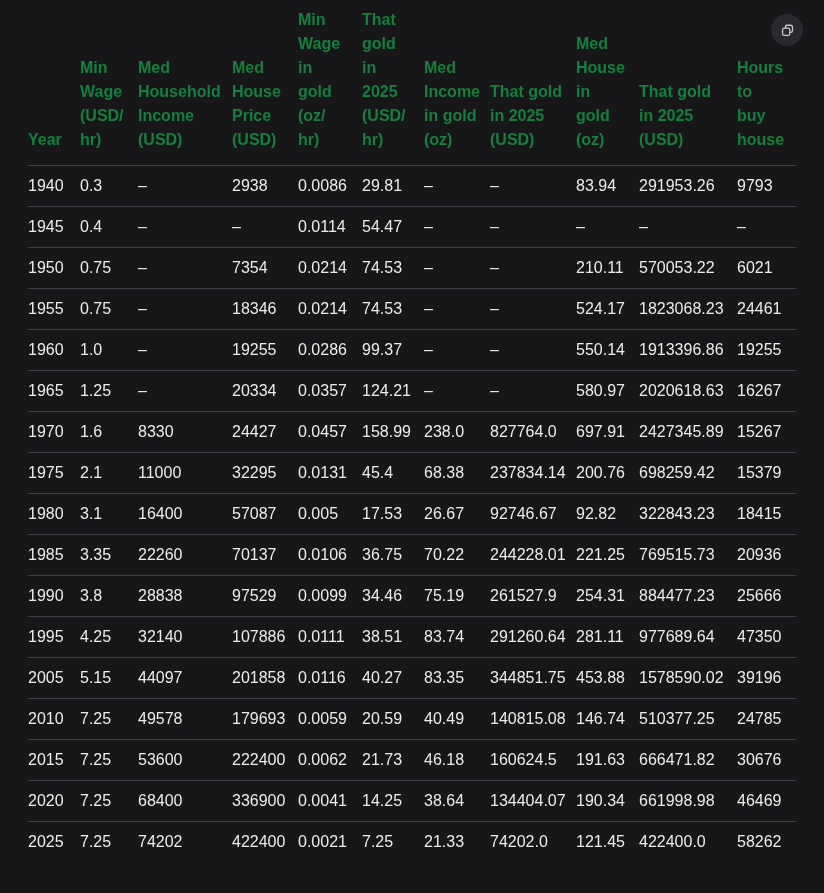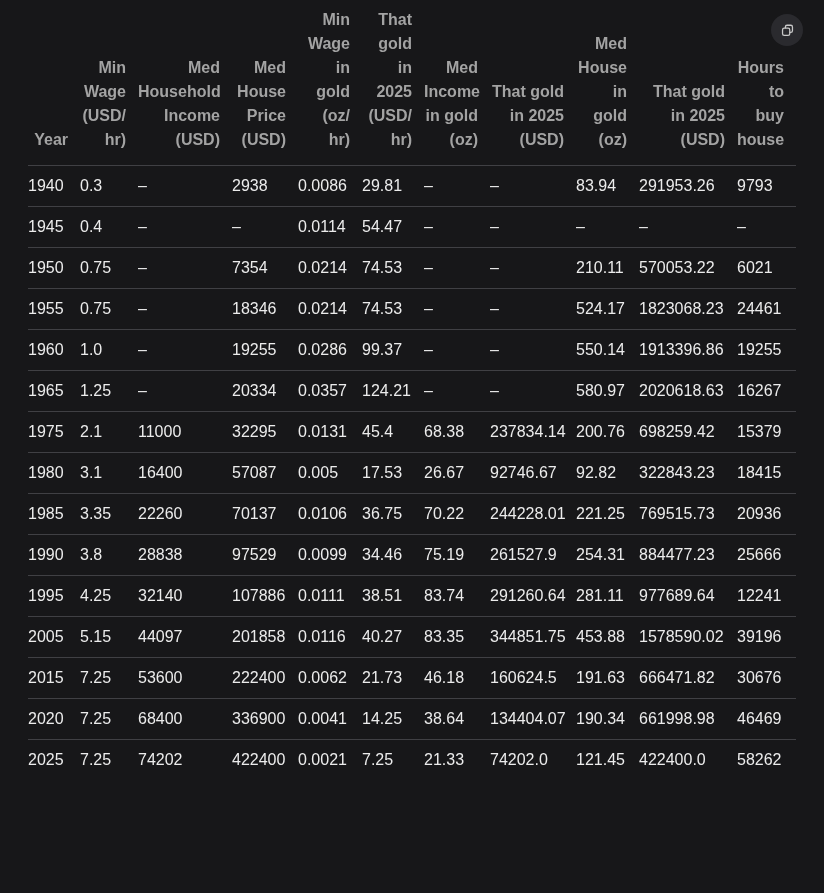--- a/index.html
+++ b/index.html
@@ -20,24 +20,24 @@
     background: #171719;
   }
   table.data-table {
     width: 768px;
     table-layout: fixed;
     border-collapse: collapse;
     color: #ececec;
     font-size: 16px;
   }
   table.data-table th {
-    text-align: right;
+    text-align: left;
     vertical-align: bottom;
     font-weight: 700;
-    color: #a3a3a3;
+    color: #15803d;
     white-space: pre-line;
     line-height: 24px;
     padding: 8px 12px 13px 0;
     overflow: hidden;
   }
   table.data-table td {
     text-align: left;
     vertical-align: middle;
     font-weight: 400;
     line-height: 24px;
@@ -212,20 +212,33 @@
           <td>20334</td>
           <td>0.0357</td>
           <td>124.21</td>
           <td>–</td>
           <td>–</td>
           <td>580.97</td>
           <td>2020618.63</td>
           <td>16267</td>
         </tr>
         <tr>
+          <td>1970</td>
+          <td>1.6</td>
+          <td>8330</td>
+          <td>24427</td>
+          <td>0.0457</td>
+          <td>158.99</td>
+          <td>238.0</td>
+          <td>827764.0</td>
+          <td>697.91</td>
+          <td>2427345.89</td>
+          <td>15267</td>
+        </tr>
+        <tr>
           <td>1975</td>
           <td>2.1</td>
           <td>11000</td>
           <td>32295</td>
           <td>0.0131</td>
           <td>45.4</td>
           <td>68.38</td>
           <td>237834.14</td>
           <td>200.76</td>
           <td>698259.42</td>
@@ -274,36 +287,49 @@
           <td>1995</td>
           <td>4.25</td>
           <td>32140</td>
           <td>107886</td>
           <td>0.0111</td>
           <td>38.51</td>
           <td>83.74</td>
           <td>291260.64</td>
           <td>281.11</td>
           <td>977689.64</td>
-          <td>12241</td>
+          <td>47350</td>
         </tr>
         <tr>
           <td>2005</td>
           <td>5.15</td>
           <td>44097</td>
           <td>201858</td>
           <td>0.0116</td>
           <td>40.27</td>
           <td>83.35</td>
           <td>344851.75</td>
           <td>453.88</td>
           <td>1578590.02</td>
           <td>39196</td>
         </tr>
         <tr>
+          <td>2010</td>
+          <td>7.25</td>
+          <td>49578</td>
+          <td>179693</td>
+          <td>0.0059</td>
+          <td>20.59</td>
+          <td>40.49</td>
+          <td>140815.08</td>
+          <td>146.74</td>
+          <td>510377.25</td>
+          <td>24785</td>
+        </tr>
+        <tr>
           <td>2015</td>
           <td>7.25</td>
           <td>53600</td>
           <td>222400</td>
           <td>0.0062</td>
           <td>21.73</td>
           <td>46.18</td>
           <td>160624.5</td>
           <td>191.63</td>
           <td>666471.82</td>

